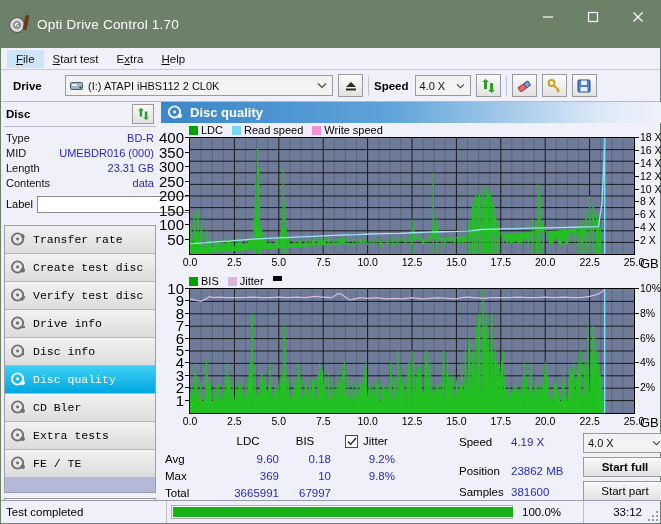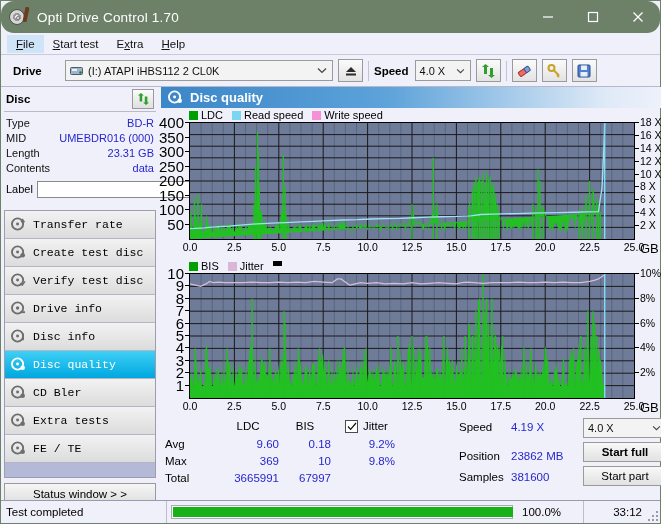--- a/index.html
+++ b/index.html
@@ -7,22 +7,22 @@
     width:661px;height:524px;overflow:hidden;
     font-family:"Liberation Sans", sans-serif;
     font-size:11px;
     background:#eff0fb;
     -webkit-font-smoothing:antialiased;
   }
   .app{position:relative;width:661px;height:524px;background:#f0f0fa;
        border:1px solid #6d8169;box-sizing:border-box;}
 
   
-  .titlebar{height:32px;background:#6d8169;display:flex;align-items:center;
-            position:relative;border-radius:13px;}
+  .titlebar{height:47px;background:#6d8169;display:flex;align-items:center;
+            position:relative;}
   .title-ico{width:20px;height:20px;margin-left:8px;margin-right:8px;position:relative;flex:none;}
   .title-ico .disc{position:absolute;left:0;top:2px;width:16px;height:16px;border-radius:50%;
       background:radial-gradient(circle at 50% 50%,#efefef 0 18%,#9a9a9a 19% 40%,#d6d6d6 41% 70%,#7d7d7d 71% 100%);
       border:1px solid #555;box-sizing:border-box;}
   .title-ico .disc:after{content:"";position:absolute;left:6px;top:6px;width:4px;height:4px;
       border-radius:50%;background:#f4f4f4;border:1px solid #777;box-sizing:border-box;}
   .title-ico .pen{position:absolute;right:1px;top:0px;width:4px;height:15px;background:#6b3a1f;
       transform:rotate(12deg);border-radius:1px;}
   .title-text{color:#fff;font-size:13.5px;letter-spacing:.2px;}
   .wbtns{position:absolute;right:0;top:0;height:32px;display:flex;}

